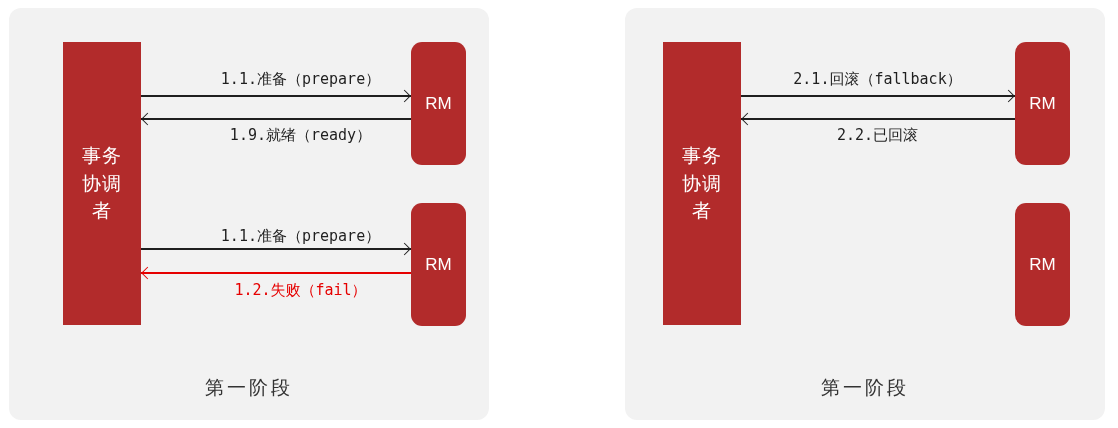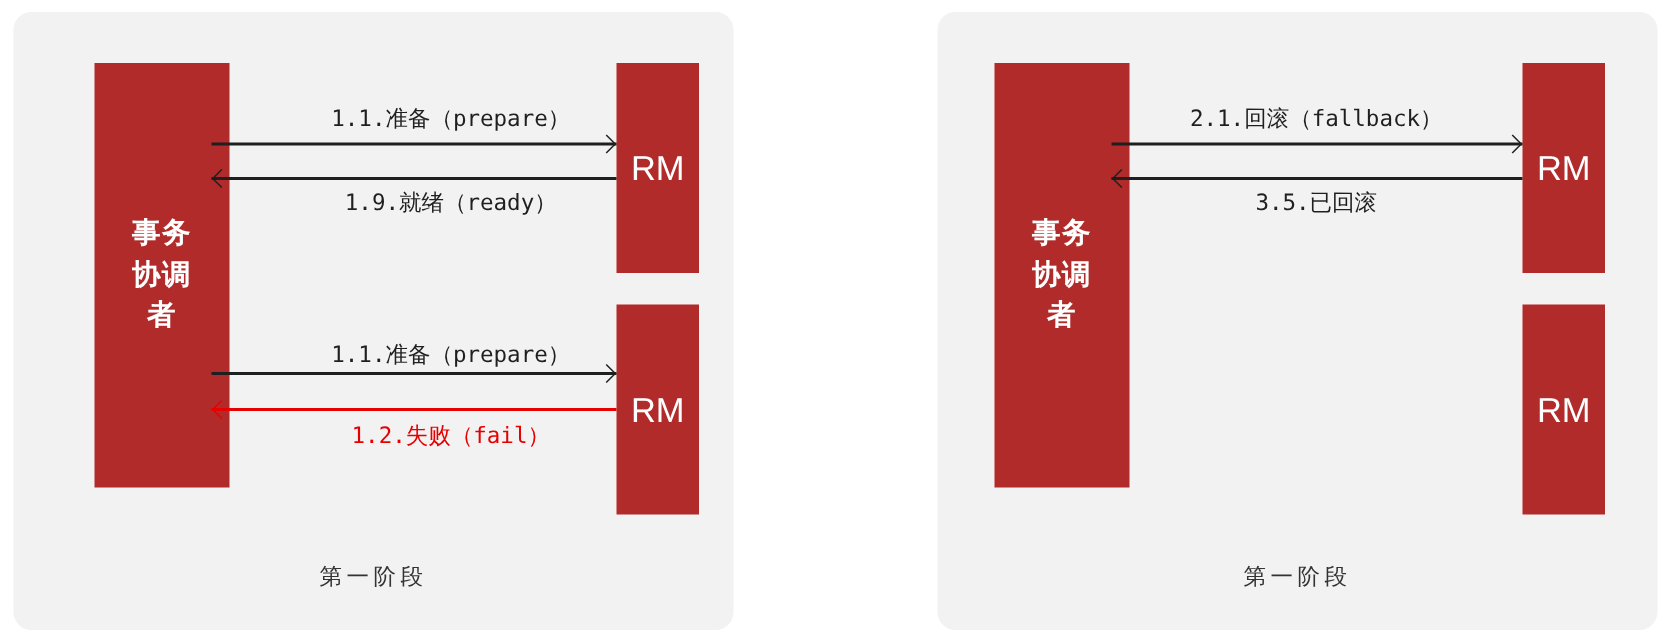--- a/index.html
+++ b/index.html
@@ -7,33 +7,34 @@
   body { position: relative; font-family: "Liberation Sans", "DejaVu Sans", sans-serif; }
 
   .panel {
     position: absolute; top: 8px; width: 480px; height: 412px;
     background: var(--panel-bg, #f2f2f2); border-radius: 12px;
   }
   .panel-1 { left: 9px; }
   .panel-2 { left: 625px; }
 
   .coordinator {
-    position: absolute; left: 54px; top: 34px; width: 90px; height: 283px;
+    position: absolute; left: 54px; top: 34px; width: 78px; height: 283px;
     background: var(--box-red, #b22b2b); color: #ffffff;
     display: flex; align-items: center; justify-content: center;
     text-align: center; white-space: pre-line;
-    font-size: 19px; line-height: 1.45; letter-spacing: 1px; font-weight: bold;
+    font-size: 19px; line-height: 1.45; letter-spacing: 1px;
   }
   .panel-2 .coordinator { left: 38px; }
 
   .rm {
-    position: absolute; width: 55px; height: 140px;
+    position: absolute; width: 55px; height: 123px;
     background: var(--box-red, #b22b2b); color: #ffffff;
     display: flex; align-items: center; justify-content: center;
-    font-size: 23px;
+    font-size: 17px;
+    border-radius: 11px;
   }
   .rm-top { top: 34px; }
   .rm-bottom { top: 195px; }
   .panel-1 .rm { left: 402px; }
   .panel-2 .rm { left: 390px; }
 
   .arrow {
     position: absolute; left: 132px; width: 270px; height: 1.5px;
     background: var(--ink, #1f1f1f);
   }
@@ -52,21 +53,21 @@
     position: absolute; left: 132px; width: 319px; text-align: center;
     font-family: "DejaVu Sans Mono", monospace;
     font-size: 15px; line-height: 20px; color: var(--ink, #1f1f1f);
     white-space: nowrap;
   }
   .panel-2 .msg-label { left: 116px; width: 273px; }
   .msg-label.fail { color: var(--fail-red, #e60000); }
 
   .caption {
     position: absolute; left: 0; right: 0; top: 367px;
-    text-align: center; font-size: 15px; color: #333333; letter-spacing: 3px;
+    text-align: center; font-size: 19px; color: #333333; letter-spacing: 3px;
   }
 </style>
 </head>
 <body>
 
 <div>
 
   <section class="panel panel-1">
     <div class="coordinator">事务
 协调
@@ -107,18 +108,18 @@
     <div class="rm rm-bottom">RM</div>
 
     <div class="msg-label" style="top:61px">2.1.回滚（fallback）</div>
     <div class="arrow right" style="top:87px">
       <i class="head"></i>
     </div>
 
     <div class="arrow left" style="top:110px">
       <i class="head"></i>
     </div>
-    <div class="msg-label" style="top:117px">3.5.已回滚</div>
+    <div class="msg-label" style="top:117px">2.2.已回滚</div>
 
     <div class="caption">第一阶段</div>
   </section>
 
 </div>
 
 </body></html>

